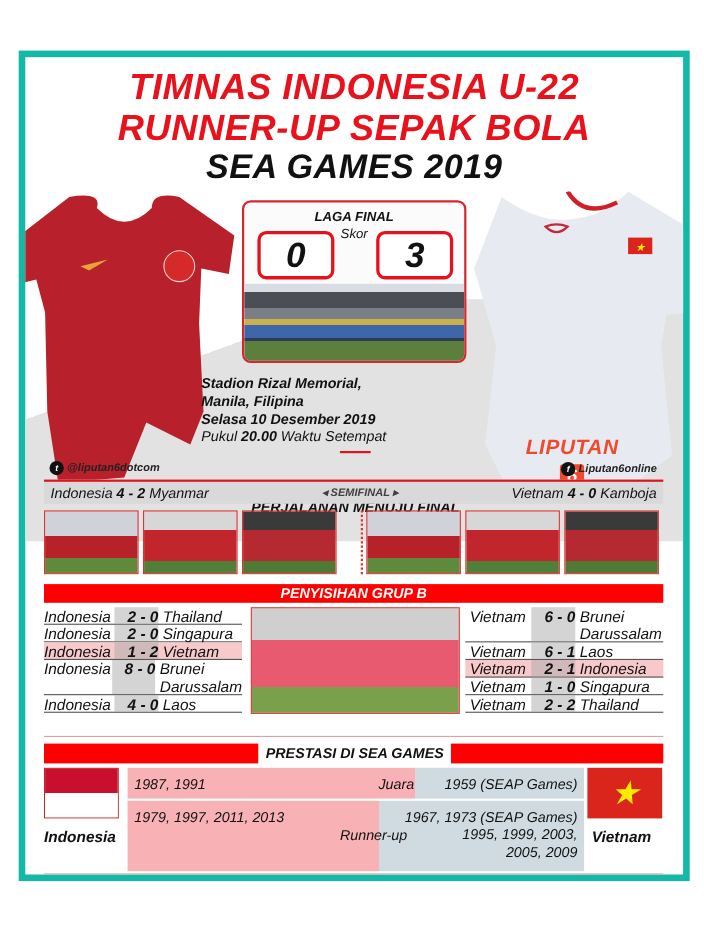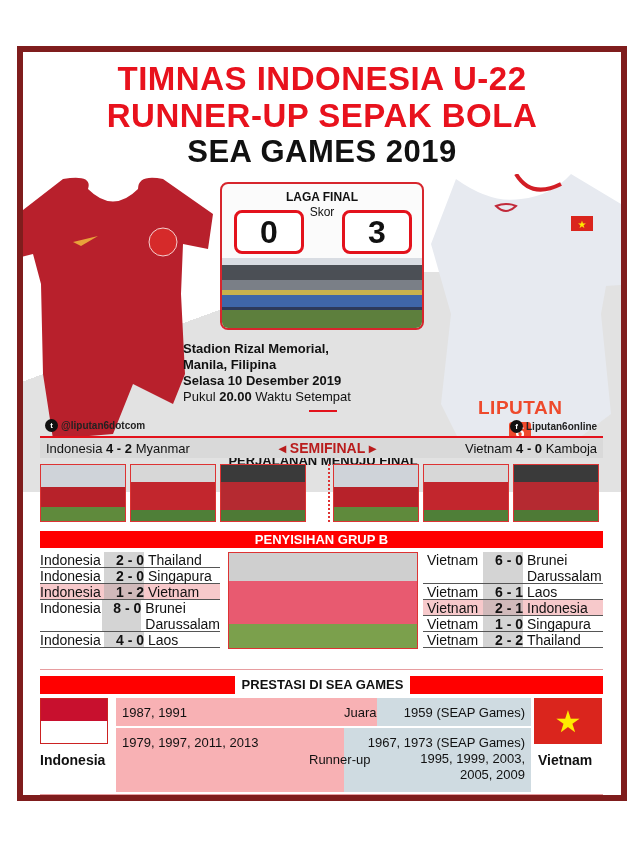--- a/index.html
+++ b/index.html
@@ -1,20 +1,20 @@
 <!DOCTYPE html>
 <html><head>
 <meta charset="utf-8">
 <style>
   * { box-sizing: border-box; margin: 0; padding: 0; }
   html, body { width: 640px; height: 853px; background: #ffffff; overflow: hidden; }
   body { font-family: "Liberation Sans", sans-serif; position: relative; color: #111; }
 
   .frame { position: absolute; left: 17px; top: 46px; width: 610px; height: 755px;
-    border: 6px solid #7f1d1d; background: #ffffff; overflow: hidden; }
+    border: 6px solid #14b8a6; background: #ffffff; overflow: hidden; font-style: italic; }
   .bg-grey2 { position: absolute; left: 0; top: 220px; width: 598px; height: 220px;
     background: linear-gradient(160deg, transparent 0 25%, #e2e2e2 25% 100%); }
 
   .title { position: absolute; left: 0; width: 598px; text-align: center; font-weight: bold;
     letter-spacing: 0.5px; }
   .t1 { top: 8px; font-size: 33px; color: #e8121d; }
   .t2 { top: 45px; font-size: 33px; color: #e8121d; }
   .t3 { top: 82px; font-size: 31px; color: #111; }
 
   
@@ -49,21 +49,21 @@
   .v2 { top: 305px; font-weight: bold; }
   .v3 { top: 321px; font-weight: bold; }
   .v4 { top: 337px; }
   .v4 b { font-weight: bold; margin-top: 12px; }
   .red-dash { position: absolute; left: 286px; top: 358px; width: 28px; height: 2px; background: #e3121c; }
   .perj { position: absolute; left: 160px; top: 364px; width: 280px; text-align: center; font-weight: bold; font-size: 13px; margin-top: 37px; }
 
   .semi-bar { position: absolute; left: 17px; top: 384px; width: 563px; height: 22px;
     background: #d9d9d9; border-top: 2px solid #e3121c; display: flex; align-items: center; justify-content: space-between; padding: 0 6px; font-size: 13px; }
   .semi-bar b { font-weight: bold; }
-  .semi-label { color: #b91c1c; font-weight: bold; font-size: 14px; }
+  .semi-label { color: #404040; font-weight: bold; font-size: 10px; }
 
   .photos { position: absolute; top: 412px; height: 58px; display: flex; gap: 4px; }
   .photos-id { left: 17px; }
   .photos-vn { left: 310px; }
   .photo { width: 86px; height: 58px; border: 1px solid #d33; background: linear-gradient(180deg, #cfd3d9 0 40%, #b7222a 40% 75%, #5f8a3c 75% 100%); }
   .photo:nth-child(2) { background: linear-gradient(180deg, #d7d7d7 0 30%, #c2262d 30% 80%, #4f7f38 80% 100%); }
   .photo:nth-child(3) { background: linear-gradient(180deg, #3a3a3a 0 30%, #b52a31 30% 80%, #4e7a36 80% 100%); }
   .vdots { position: absolute; left: 305px; top: 412px; height: 58px; border-left: 2px dotted #d33; }
 
   .grpb { position: absolute; left: 17px; top: 479px; width: 563px; height: 17px; background: #ff0000;

